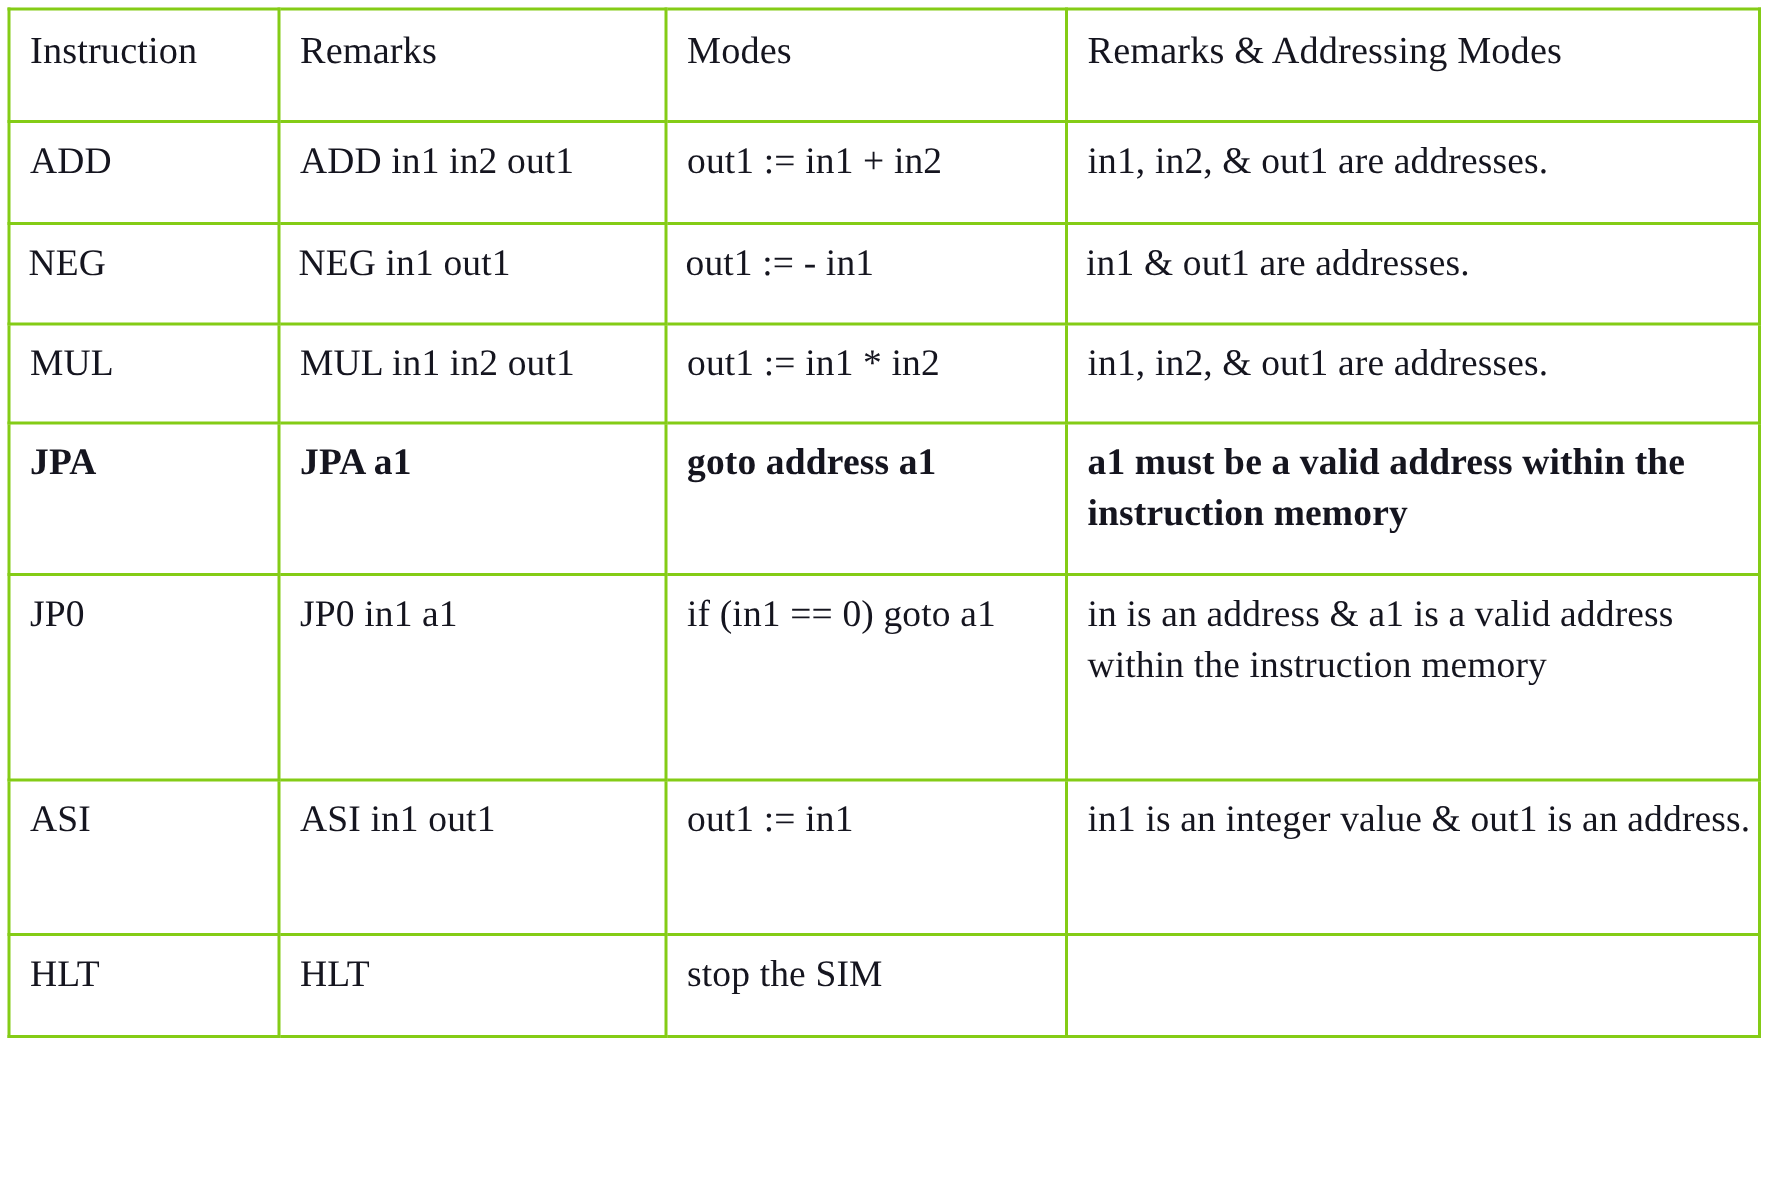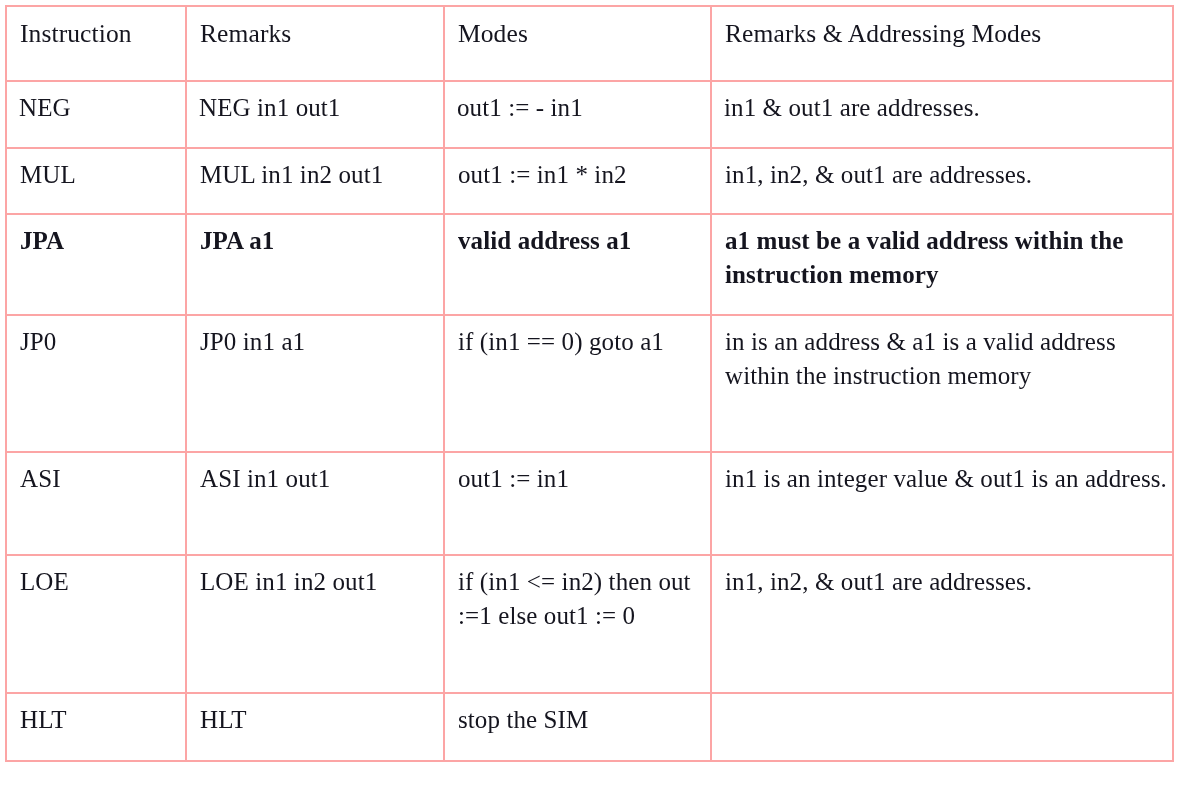--- a/index.html
+++ b/index.html
@@ -34,21 +34,21 @@
     background: #ffffff;
   }
 
   table.isa-table col.col-instruction { width: 180px; }
   table.isa-table col.col-format      { width: 258px; }
   table.isa-table col.col-effect      { width: 267px; }
   table.isa-table col.col-remarks     { width: 462px; }
 
   table.isa-table th,
   table.isa-table td {
-    border: 2px solid #fca5a5;
+    border: 2px solid #84cc16;
     padding: 9px 0 9px 13px;
     vertical-align: top;
     text-align: left;
     font-weight: normal;
     font-size: 25px;
     line-height: 1.37;
     color: #15151f;
     letter-spacing: 0.1px;
     white-space: normal;
     word-break: normal;
@@ -100,20 +100,34 @@
           <span class="cell-text">Modes</span>
         </th>
         <th>
           <span class="cell-text">Remarks &amp; Addressing Modes</span>
         </th>
       </tr>
     </thead>
 
     <tbody>
 
+      <tr data-row="add">
+        <td>
+            <span class="cell-text">ADD</span>
+          </td>
+        <td>
+            <span class="cell-text">ADD in1 in2 out1</span>
+          </td>
+        <td>
+            <span class="cell-text">out1 := in1 + in2</span>
+          </td>
+        <td>
+            <span class="cell-text">in1, in2, &amp; out1 are addresses.</span>
+          </td>
+      </tr>
 
       <tr data-row="neg">
         <td>
             <span class="cell-text">NEG</span>
           </td>
         <td>
             <span class="cell-text">NEG in1 out1</span>
           </td>
         <td>
             <span class="cell-text">out1 := - in1</span>
@@ -139,21 +153,21 @@
       </tr>
 
       <tr data-row="jpa">
         <td>
             <span class="cell-text">JPA</span>
           </td>
         <td>
             <span class="cell-text">JPA a1</span>
           </td>
         <td>
-            <span class="cell-text">valid address a1</span>
+            <span class="cell-text">goto address a1</span>
           </td>
         <td>
             <span class="cell-text">a1 must be a valid address within the instruction memory</span>
           </td>
       </tr>
 
       <tr data-row="jp0">
         <td>
             <span class="cell-text">JP0</span>
           </td>
@@ -176,34 +190,20 @@
             <span class="cell-text">ASI in1 out1</span>
           </td>
         <td>
             <span class="cell-text">out1 := in1</span>
           </td>
         <td>
             <span class="cell-text">in1 is an integer value &amp; out1 is an address.</span>
           </td>
       </tr>
 
-      <tr data-row="loe">
-        <td>
-            <span class="cell-text">LOE</span>
-          </td>
-        <td>
-            <span class="cell-text">LOE in1 in2 out1</span>
-          </td>
-        <td>
-            <span class="cell-text">if (in1 &lt;= in2) then out :=1 else out1 := 0</span>
-          </td>
-        <td>
-            <span class="cell-text">in1, in2, &amp; out1 are addresses.</span>
-          </td>
-      </tr>
 
       <tr data-row="hlt">
         <td>
             <span class="cell-text">HLT</span>
           </td>
         <td>
             <span class="cell-text">HLT</span>
           </td>
         <td>
             <span class="cell-text">stop the SIM</span>

